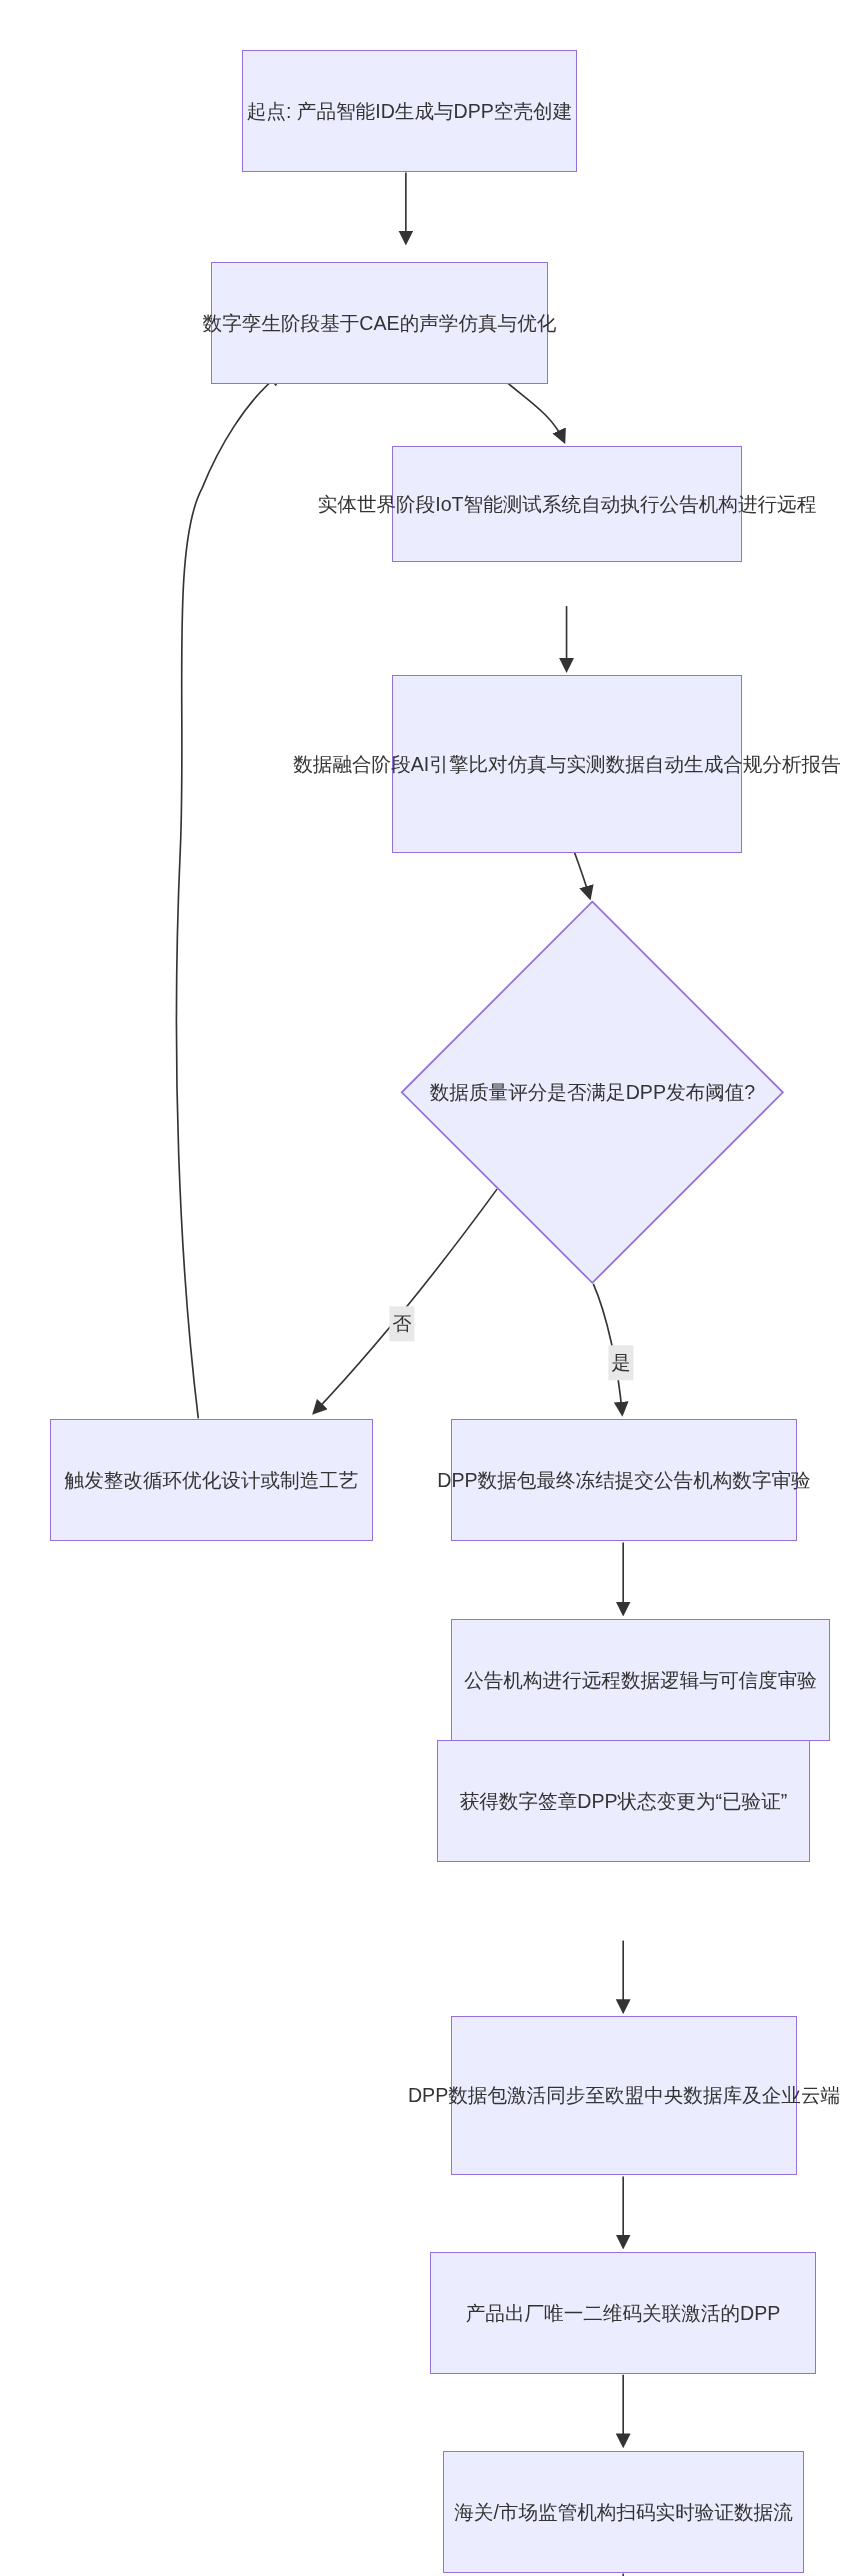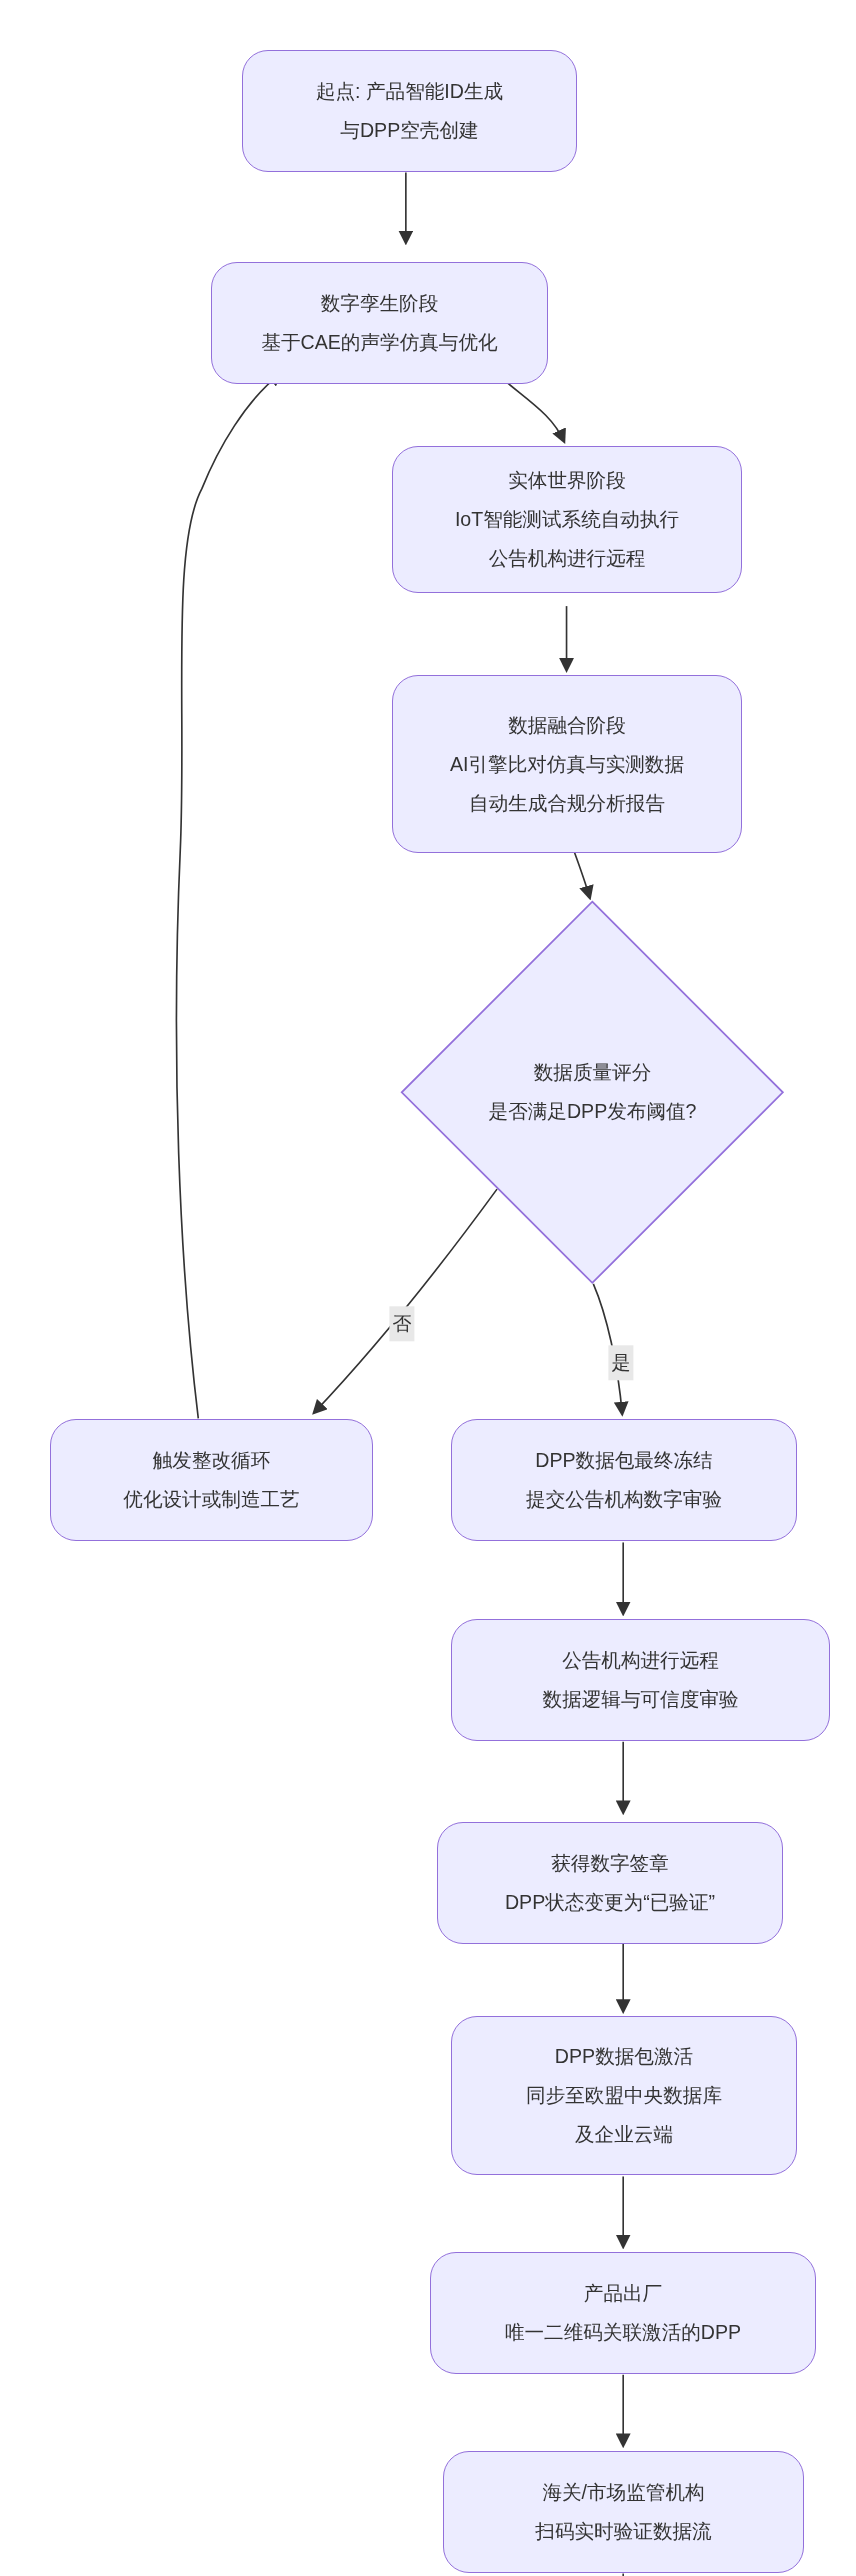--- a/index.html
+++ b/index.html
@@ -18,26 +18,25 @@
     font-family:"Liberation Sans","DejaVu Sans",sans-serif;
     color:var(--text-color);
     overflow:hidden;
   }
   svg.edges{position:absolute;left:0;top:0;width:856px;height:2797px;}
   .edge{fill:none;stroke:var(--edge-color);stroke-width:3.2px;}
   .diamond{fill:var(--node-fill);stroke:var(--node-border);stroke-width:3.4px;}
   .node{
     position:absolute;
     box-sizing:border-box;
-    display:flex;flex-direction:column;
+    display:flex;
     align-items:center;justify-content:center;
     text-align:center;
     font-size:19.6px;line-height:39px;
     color:var(--text-color);
-    border-radius:26px;
   }
   .node.box{
     background:var(--node-fill);
     border:1.8px solid var(--node-border);
   }
   .node span{display:block;white-space:nowrap;}
   .edge-label{
     position:absolute;
     transform:translate(-50%,-50%);
     background:var(--label-bg);
@@ -79,21 +78,21 @@
   <div class="node box" style="left:242px;top:50px;width:335px;height:122px">
     <span>起点: 产品智能ID生成</span>
     <span>与DPP空壳创建</span>
   </div>
 
   <div class="node box" style="left:211px;top:262px;width:337px;height:122px">
     <span>数字孪生阶段</span>
     <span>基于CAE的声学仿真与优化</span>
   </div>
 
-  <div class="node box" style="left:392px;top:446px;width:350px;height:147px">
+  <div class="node box" style="left:392px;top:446px;width:350px;height:116px">
     <span>实体世界阶段</span>
     <span>IoT智能测试系统自动执行</span>
     <span>公告机构进行远程</span>
   </div>
 
   <div class="node box" style="left:392px;top:675px;width:350px;height:178px">
     <span>数据融合阶段</span>
     <span>AI引擎比对仿真与实测数据</span>
     <span>自动生成合规分析报告</span>
   </div>
@@ -114,21 +113,21 @@
   <div class="node box" style="left:451px;top:1419px;width:346px;height:122px">
     <span>DPP数据包最终冻结</span>
     <span>提交公告机构数字审验</span>
   </div>
 
   <div class="node box" style="left:451px;top:1619px;width:379px;height:122px">
     <span>公告机构进行远程</span>
     <span>数据逻辑与可信度审验</span>
   </div>
 
-  <div class="node box" style="left:437px;top:1822px;width:346px;height:122px">
+  <div class="node box" style="left:437px;top:1740px;width:373px;height:122px">
     <span>获得数字签章</span>
     <span>DPP状态变更为“已验证”</span>
   </div>
 
   <div class="node box" style="left:451px;top:2016px;width:346px;height:159px">
     <span>DPP数据包激活</span>
     <span>同步至欧盟中央数据库</span>
     <span>及企业云端</span>
   </div>
 

